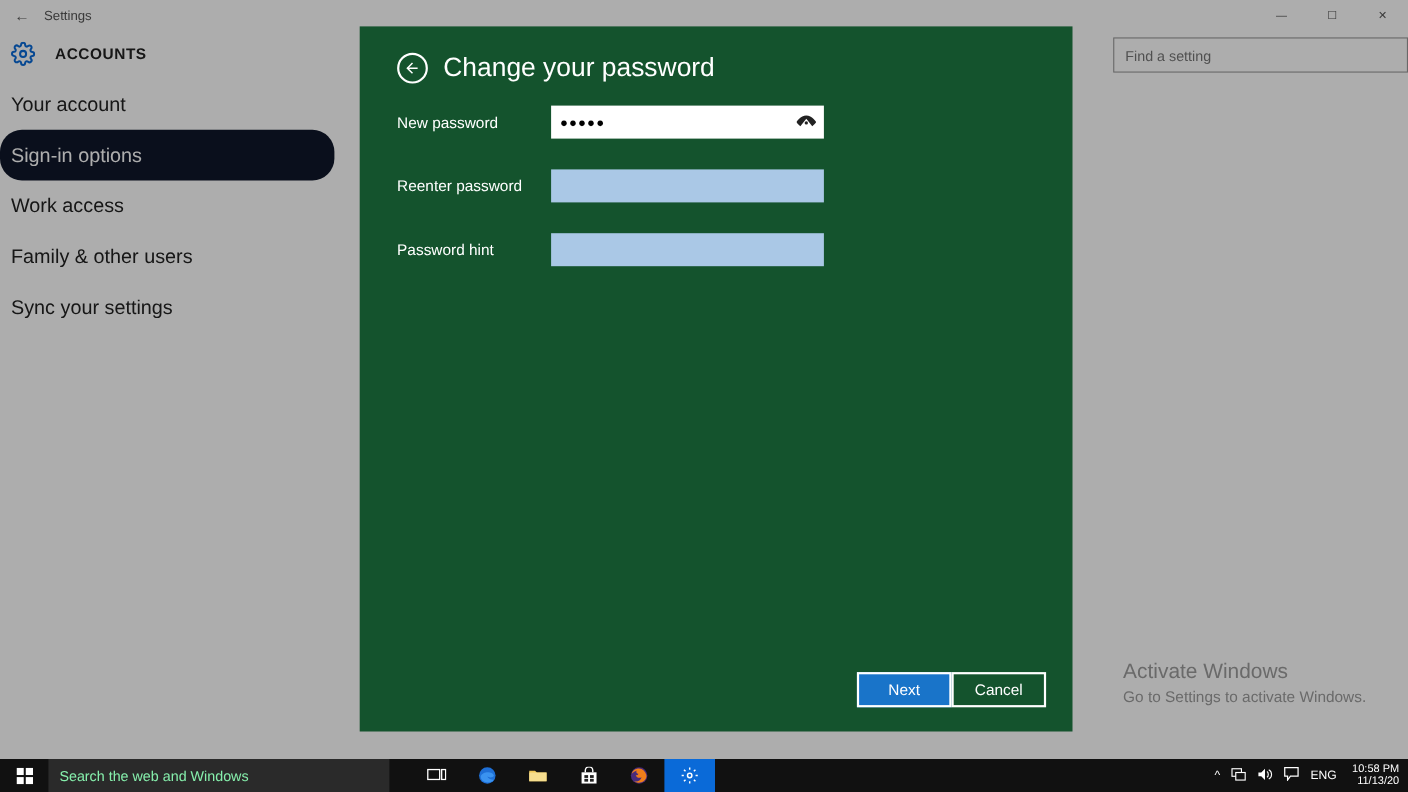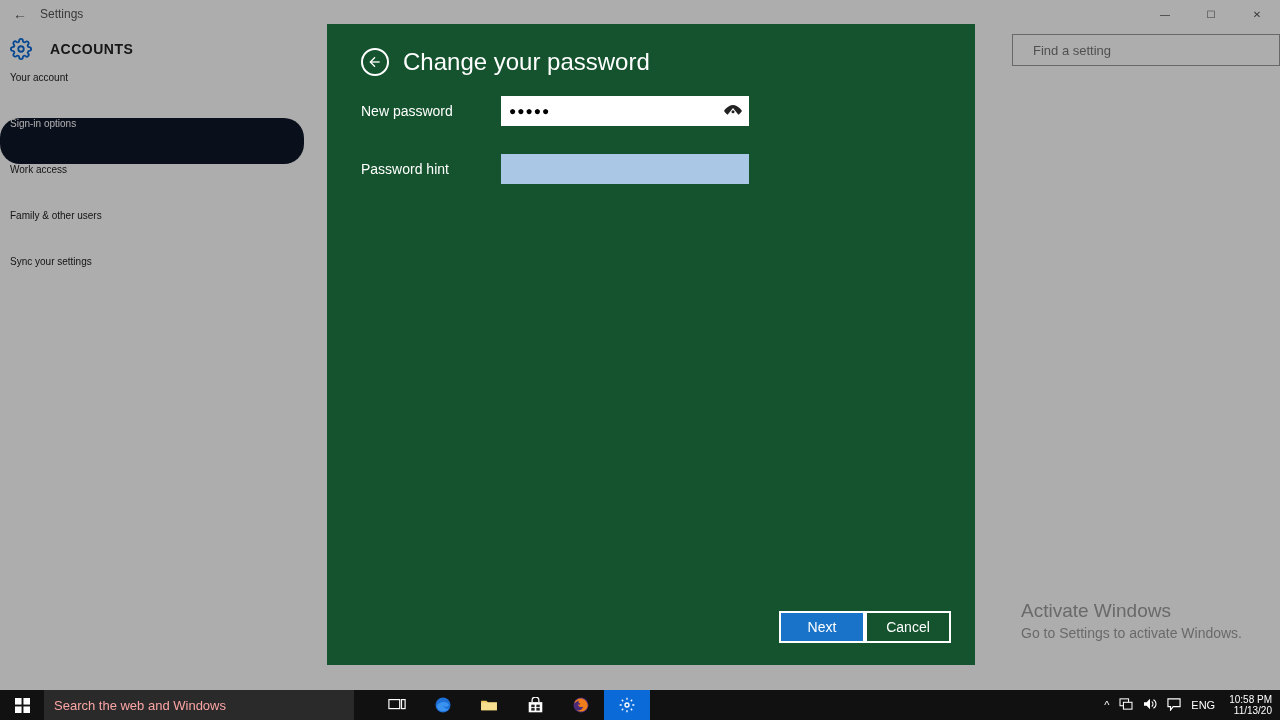--- a/index.html
+++ b/index.html
@@ -10,24 +10,24 @@
 
 .titlebar { height: 28px; display: flex; align-items: center; font-size: 12px; color: #555; }
 .titlebar .back { width: 40px; text-align: center; font-size: 14px; color: #555; }
 .win-controls { position: absolute; right: 0; top: 0; height: 28px; display: flex; }
 .win-controls div { width: 46px; display: flex; align-items: center; justify-content: center; color: #555; font-size: 10px; }
 
 .header-row { display: flex; align-items: center; height: 42px; padding-left: 10px; }
 .gear { width: 22px; height: 22px; color: #0a6ad8; margin-right: 18px; }
 .accounts-title { font-size: 14px; font-weight: 600; letter-spacing: 0.5px; color: #222; }
 
-.search-box { position: absolute; right: 0; top: 34px; width: 268px; height: 32px; border: 1px solid #9a9a9a; background: #fff; display: flex; align-items: center; padding: 0 20px; font-size: 13px; color: #777; }
+.search-box { position: absolute; right: 0; top: 34px; width: 268px; height: 32px; border: 1px solid #9a9a9a; background: #fff; display: flex; align-items: center; padding: 0 10px; font-size: 13px; color: #777; }
 
 .sidebar { position: absolute; left: 0; top: 72px; width: 304px; }
-.nav-item { height: 46px; display: flex; align-items: flex-start; padding-left: 10px; font-size: 10px; color: #222; }
+.nav-item { height: 46px; display: flex; align-items: center; padding-left: 10px; font-size: 18px; color: #222; }
 .nav-item.active { background: #0f172a; color: #fff; border-radius: 20px; }
 
 .activate { position: absolute; right: 38px; bottom: 46px; color: #9c9c9c; font-size: 14px; line-height: 1.4; }
 .activate .line1 { font-size: 19px; }
 
 
 .dimmer { position: absolute; inset: 0; background: rgba(0,0,0,0.32); }
 
 
 .modal { position: absolute; left: 327px; top: 24px; width: 648px; height: 641px; background: #14532d; color: #fff; padding: 24px 34px 20px 34px; }
@@ -43,21 +43,21 @@
 .text-field.active { background: #ffffff; padding-right: 34px; letter-spacing: 1px; font-size: 12px; }
 .reveal { position: absolute; right: 6px; top: 50%; transform: translateY(-50%); width: 20px; height: 20px; display: flex; align-items: center; justify-content: center; color: #222; }
 
 .modal-footer { position: absolute; right: 24px; bottom: 22px; display: flex; }
 .btn { width: 86px; height: 32px; border: 2px solid #fff; background: transparent; color: #fff; font-size: 14px; cursor: pointer; }
 .btn.primary { background: #1974c9; }
 
 
 .taskbar { position: absolute; left: 0; right: 0; bottom: 0; height: 30px; background: #111; display: flex; align-items: center; color: #fff; font-size: 12px; }
 .start { width: 44px; height: 100%; display: flex; align-items: center; justify-content: center; }
-.taskbar-search { width: 310px; height: 100%; background: #2a2a2a; display: flex; align-items: center; padding-left: 10px; color: #fca5a5; font-size: 13px; }
+.taskbar-search { width: 310px; height: 100%; background: #2a2a2a; display: flex; align-items: center; padding-left: 10px; color: #86efac; font-size: 13px; }
 .task-icons { display: flex; height: 100%; margin-left: 20px; gap: 0; }
 .task-icon { width: 46px; height: 100%; display: flex; align-items: center; justify-content: center; font-size: 15px; }
 .task-icon.active { background: #0a6ad8; }
 .tray { margin-left: auto; display: flex; align-items: center; height: 100%; padding-right: 4px; gap: 10px; }
 .tray .small { font-size: 11px; }
 .tray .clock { text-align: right; font-size: 10px; line-height: 1.1; padding: 0 4px; }
 </style>
 </head>
 <body>
 
@@ -127,20 +127,26 @@
       <input type="text" class="text-field active" value="●●●●●" style="">
       <span class="reveal">
         <svg width="18" height="14" viewBox="0 0 24 16" fill="currentColor">
             <path d="M12 0C5 0 0 8 0 8s1.8 2.9 4.8 5.1L12 4l7.2 9.1C22.2 10.9 24 8 24 8S19 0 12 0z"></path>
             <circle cx="12" cy="9" r="2"></circle>
           </svg>
       </span>
     </div>
   </div>
 
+  <div class="form-row">
+    <div class="form-label">Reenter password</div>
+    <div class="field-wrap">
+      <input type="password" class="text-field" value="" style="">
+    </div>
+  </div>
 
   <div class="form-row">
     <div class="form-label">Password hint</div>
     <div class="field-wrap">
       <input type="text" class="text-field" value="" style="">
     </div>
   </div>
 
   <div class="modal-footer">
     <button class="btn primary">Next</button>

